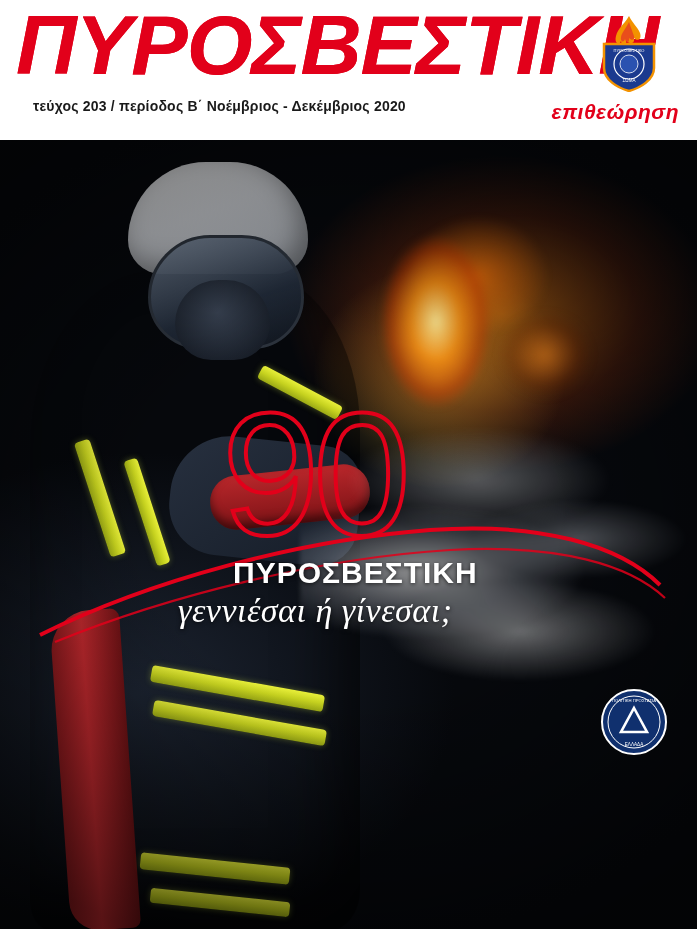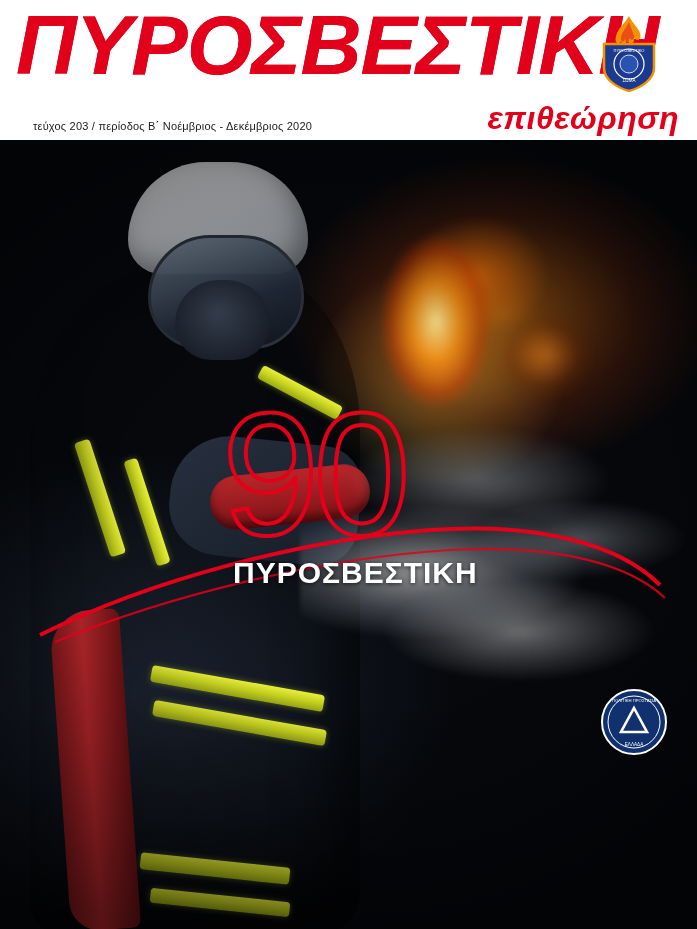--- a/index.html
+++ b/index.html
@@ -45,32 +45,33 @@
     line-height: 100px;
     text-shadow: 0 0 0 #e2001a;
   }
   .masthead-sub {
     position: absolute;
     right: 18px;
     top: 100px;
     font-family: "Liberation Sans", sans-serif;
     font-weight: bold;
     font-style: italic;
-    font-size: 32px;
+    font-size: 21px;
     color: #e2001a;
     letter-spacing: 0.5px;
   }
   .issue-line {
     position: absolute;
     left: 33px;
-    top: 120px;
-    font-size: 11px;
+    top: 98px;
+    font-size: 14px;
     color: #1a1a1a;
     letter-spacing: 0.2px;
     white-space: nowrap;
+    font-weight: bold;
   }
   .issue-line .sep {
     color: #1a1a1a;
   }
 
   
   .photo {
     position: absolute;
     left: 0;
     top: 140px;
@@ -327,20 +328,21 @@
     <div class="vignette"></div>
   </div>
 
   <svg class="anniv" viewBox="0 0 697 300">
     <path d="M40 255 C 150 200, 300 160, 430 150 C 540 142, 620 165, 660 205" fill="none" stroke="#e2001a" stroke-width="4"></path>
     <path d="M55 262 C 170 215, 320 178, 450 170 C 560 164, 630 185, 665 218" fill="none" stroke="#e2001a" stroke-width="2.2" opacity="0.85"></path>
   </svg>
 
   <div class="num90">90</div>
   <div class="line-title">ΠΥΡΟΣΒΕΣΤΙΚΗ</div>
+  <div class="line-sub">γεννιέσαι ή γίνεσαι;</div>
 
   <div class="masthead">
     <div class="masthead-title">ΠΥΡΟΣΒΕΣΤΙΚΗ</div>
     <div class="masthead-sub">επιθεώρηση</div>
     <div class="issue-line">
       <span>τεύχος 203</span>
       <span class="sep">/</span>
       <span>περίοδος Β΄  Νοέμβριος - Δεκέμβριος 2020</span>
     </div>
   </div>

